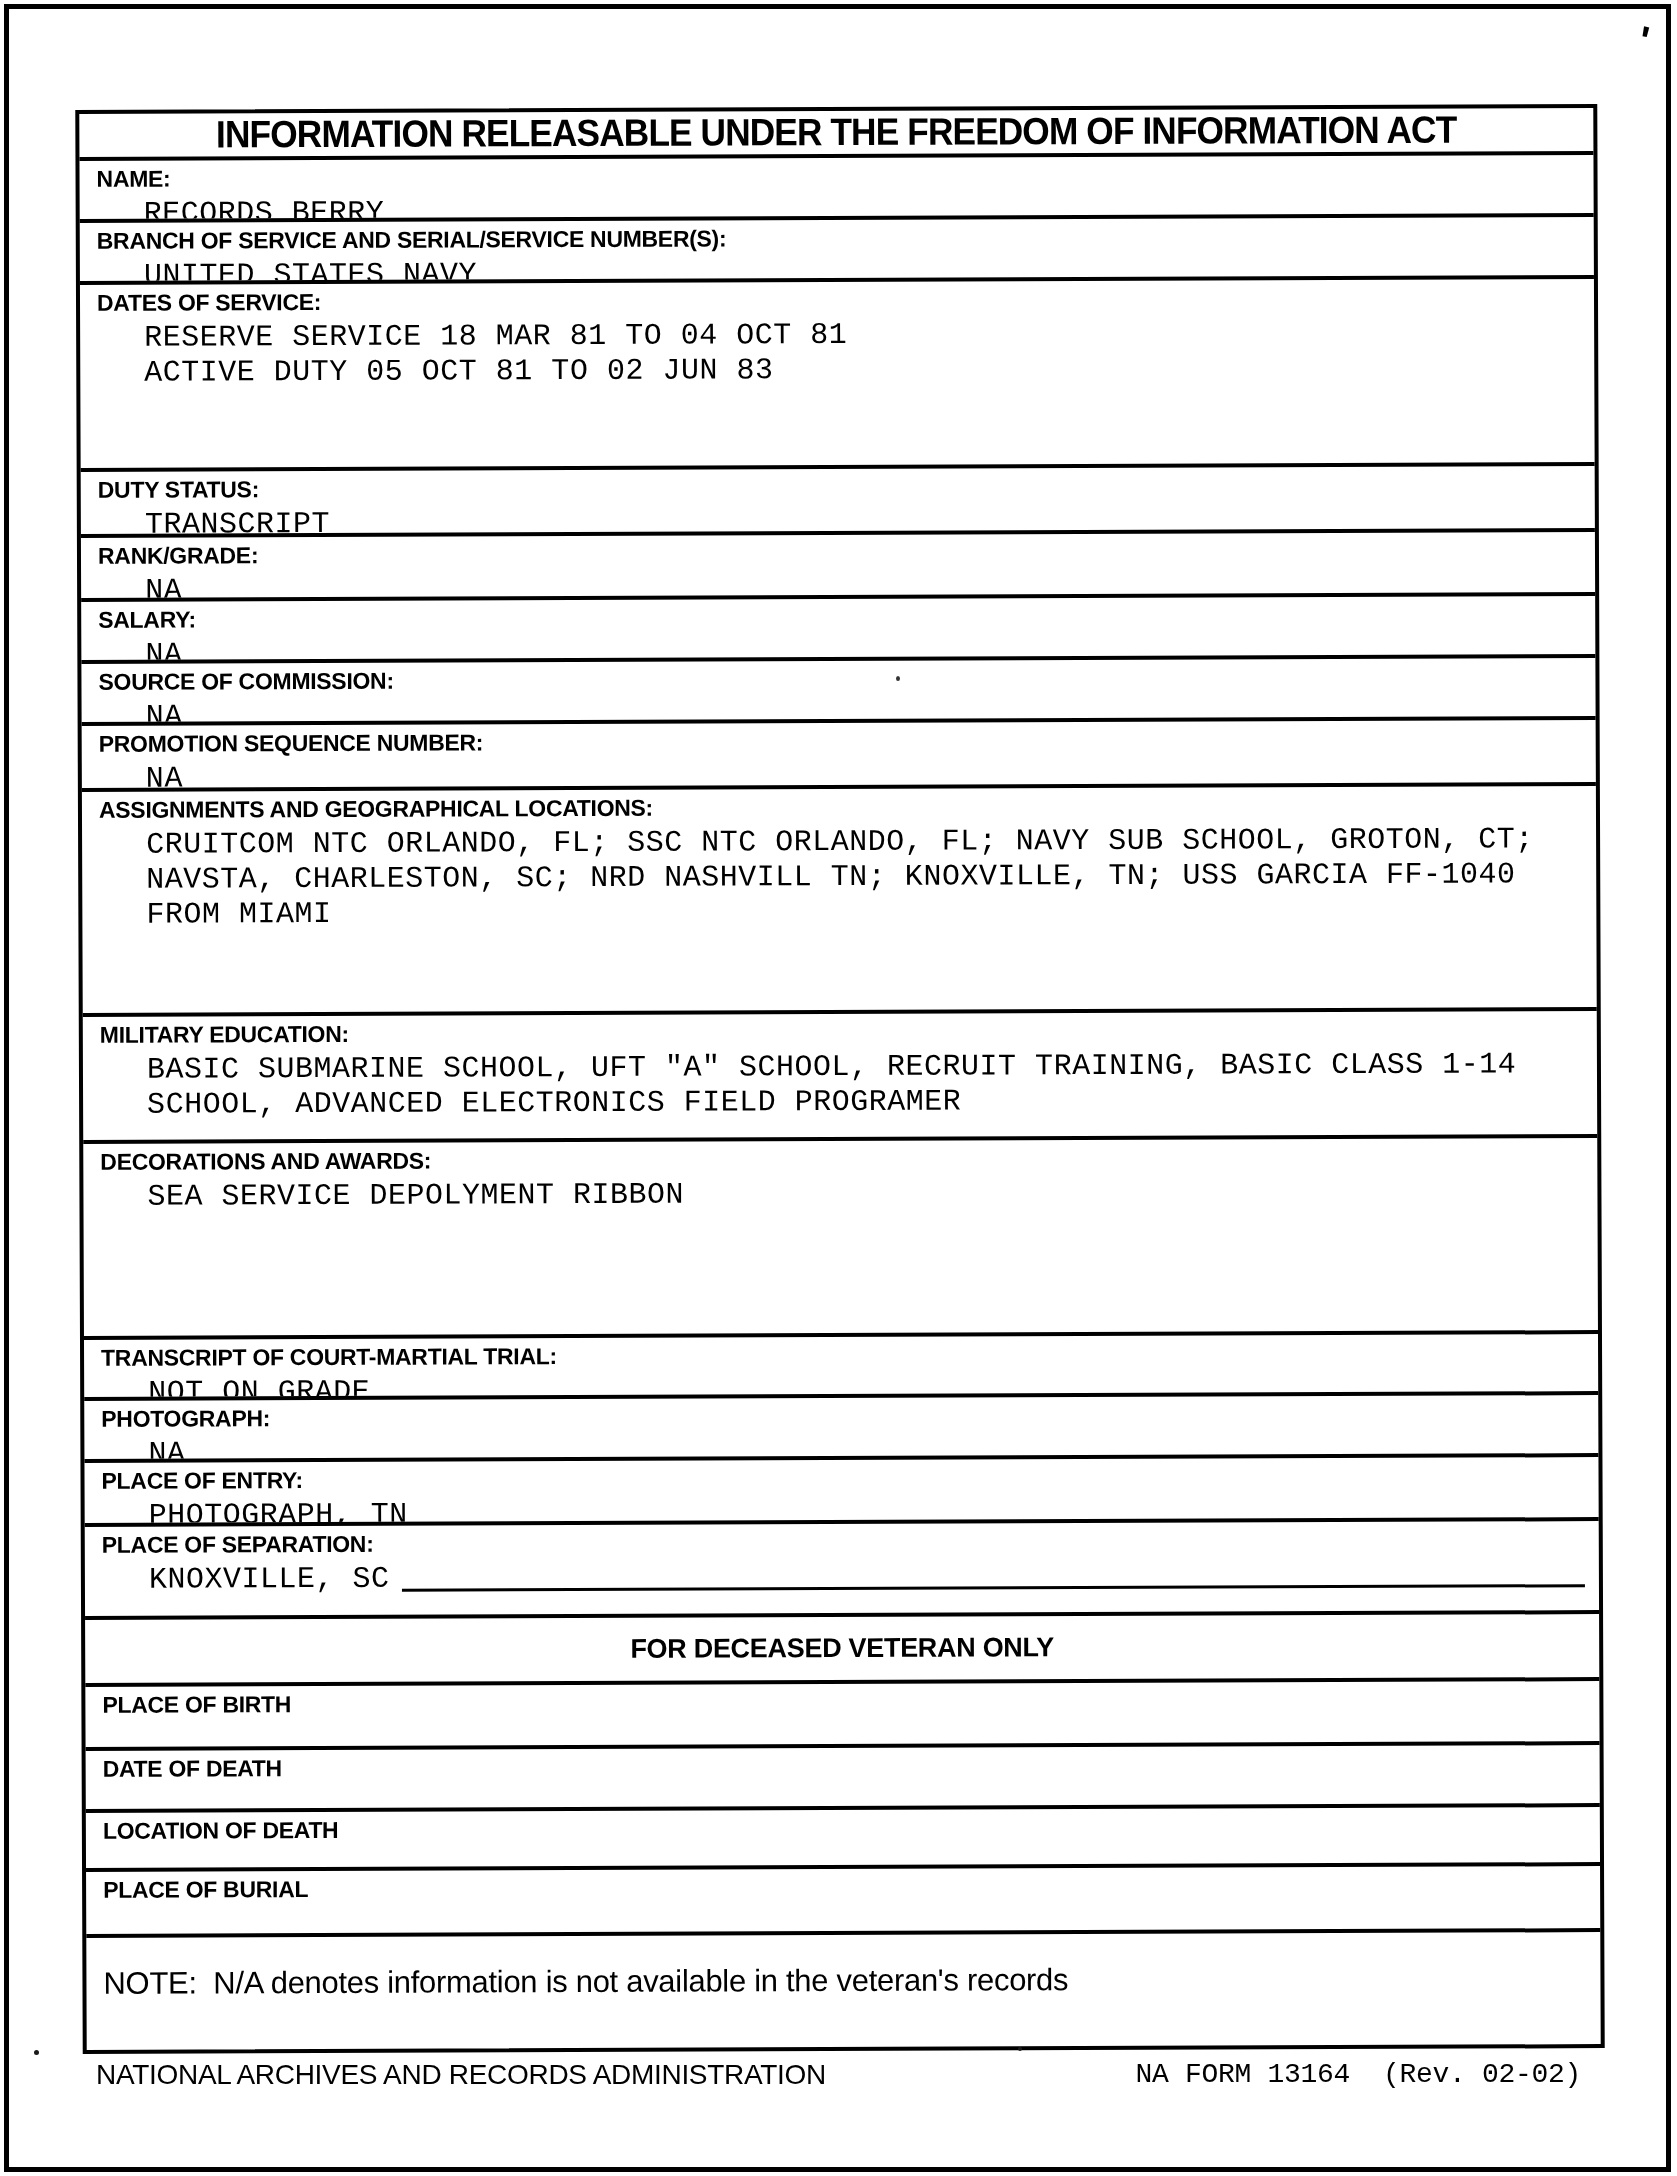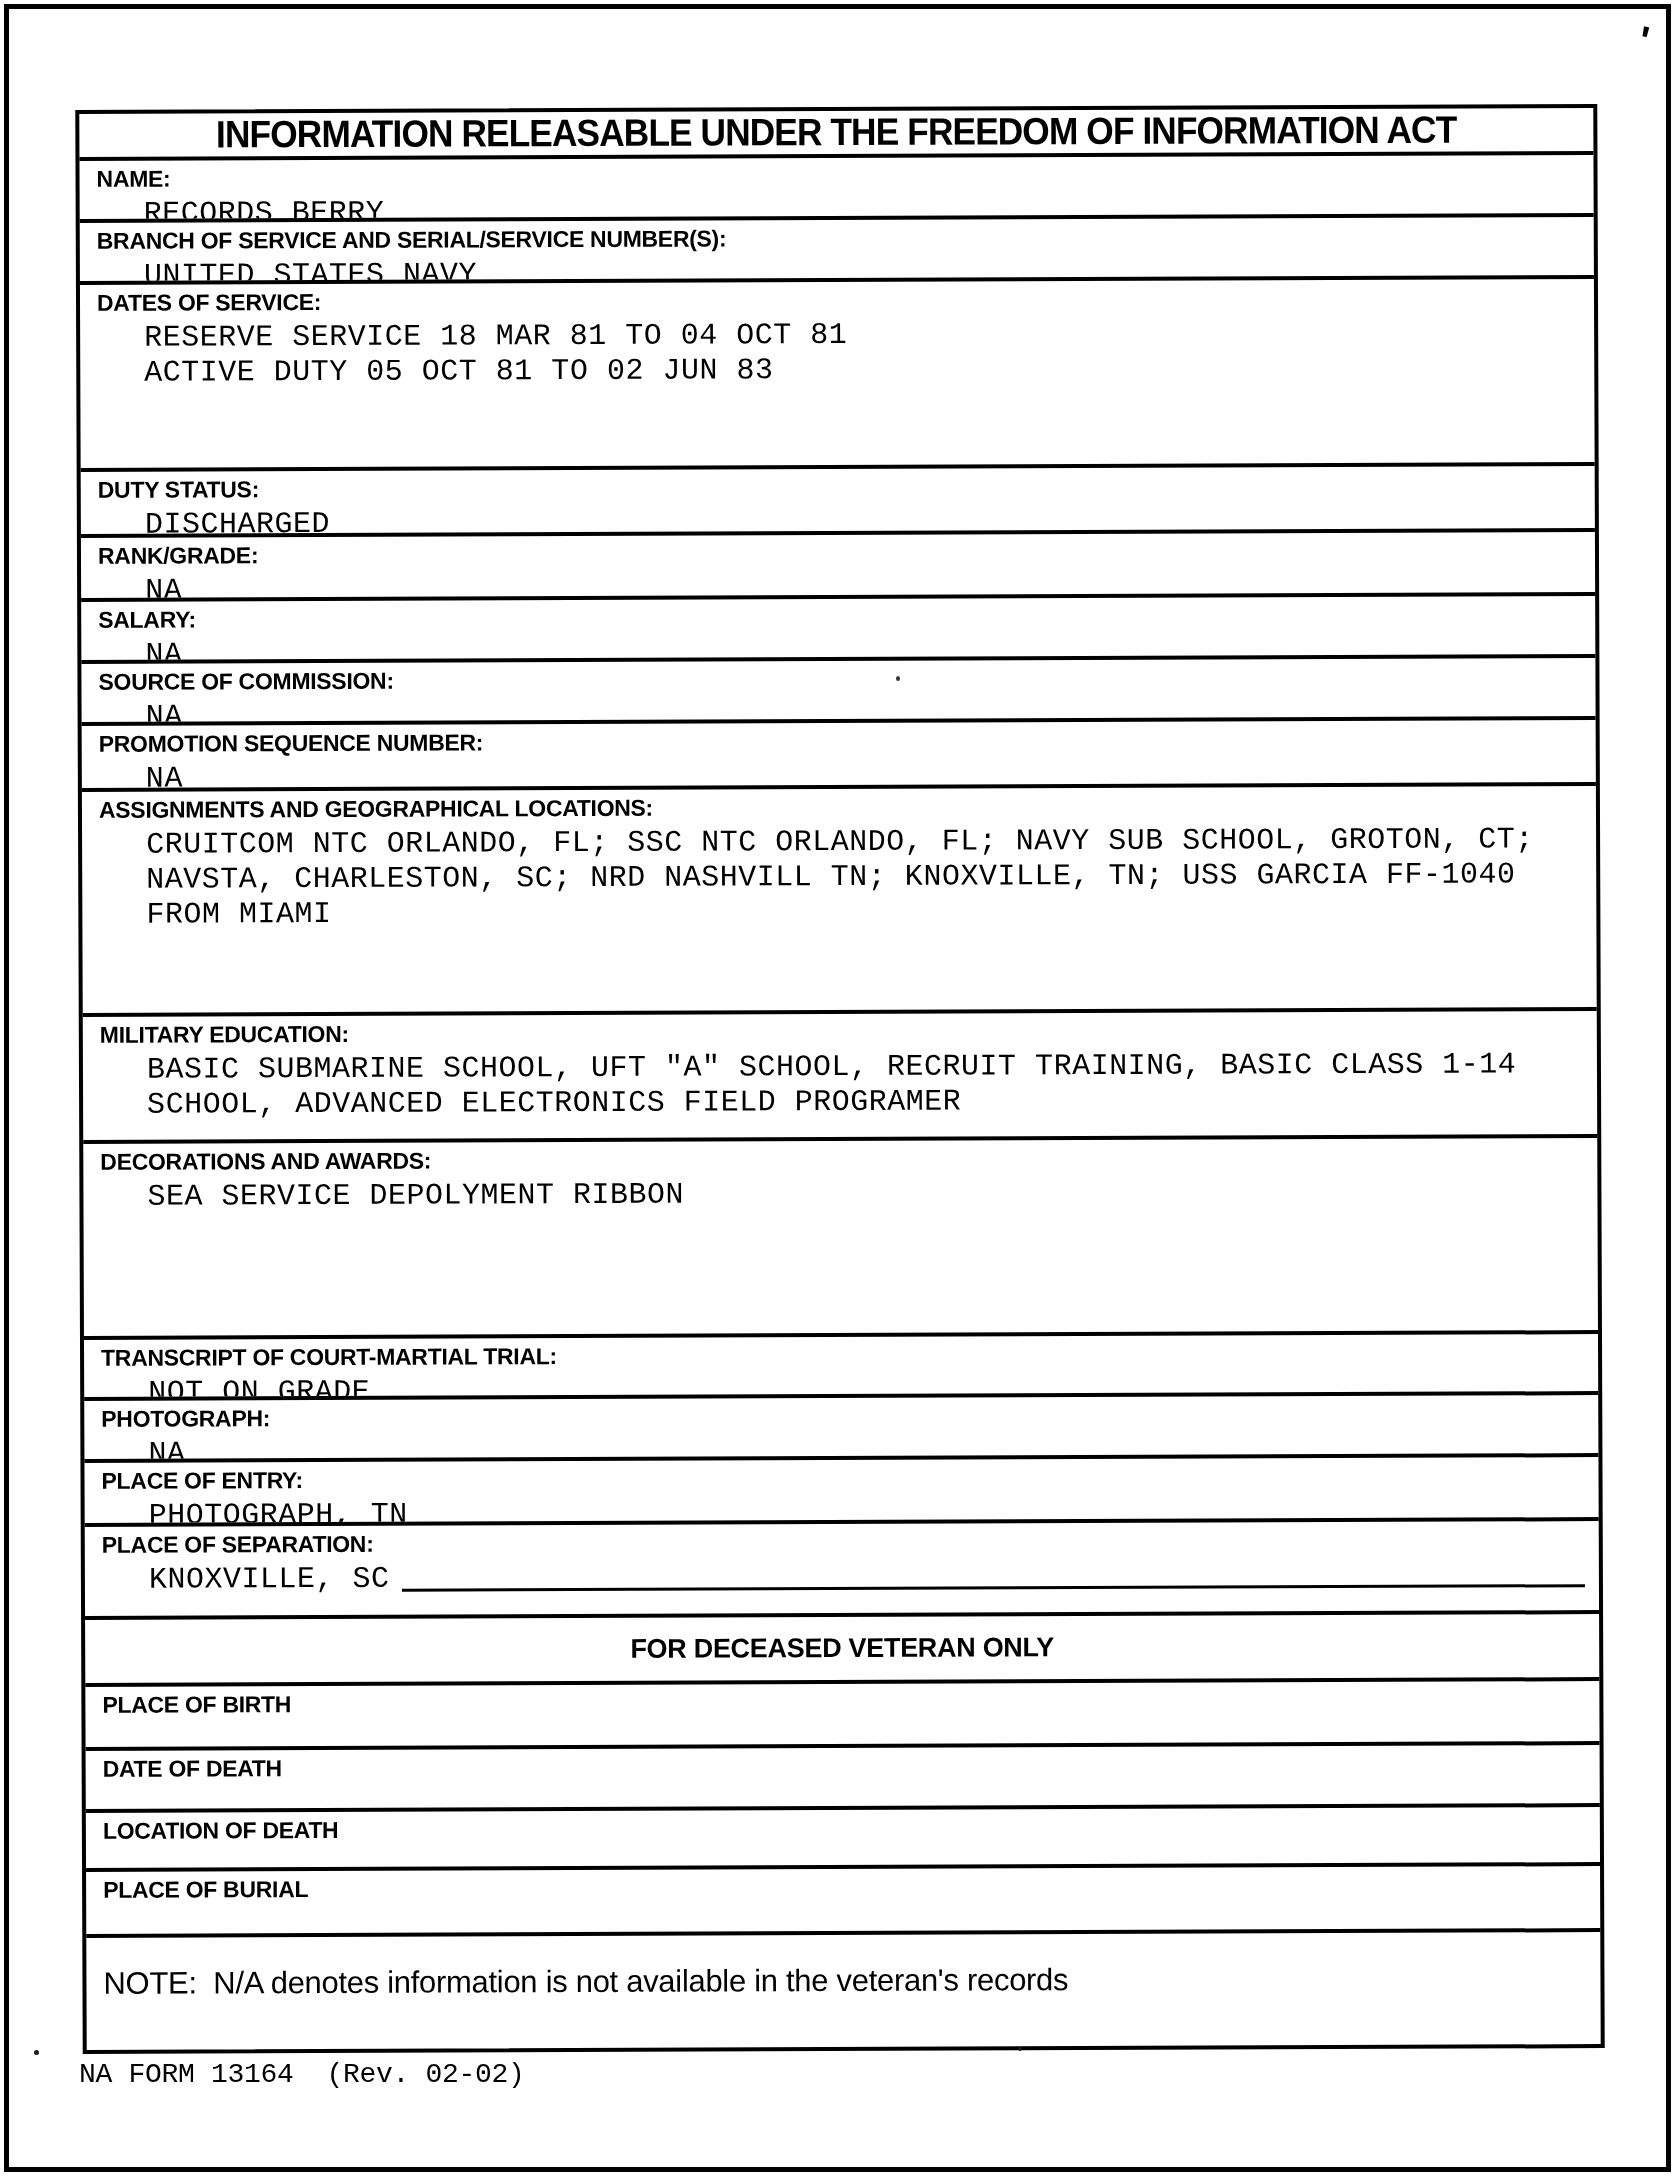--- a/index.html
+++ b/index.html
@@ -137,21 +137,21 @@
 
   <div class="row h-dates">
     <div class="label">DATES OF SERVICE:</div>
     <div class="value pre">RESERVE SERVICE 18 MAR 81 TO 04 OCT 81
 ACTIVE DUTY 05 OCT 81 TO 02 JUN 83</div>
   </div>
 
   <div class="row h-duty">
     <div class="label">DUTY STATUS:</div>
     <div class="value">
-      <span class="vtext">DISCHARGED</span>
+      <span class="vtext">TRANSCRIPT</span>
       <span class="rule"></span>
     </div>
   </div>
 
   <div class="row h-rank">
     <div class="label">RANK/GRADE:</div>
     <div class="value">
       <span class="vtext">NA</span>
       <span class="rule"></span>
     </div>
@@ -249,19 +249,20 @@
 
   <div class="row h-burial">
     <div class="label">PLACE OF BURIAL</div>
   </div>
 
   <div class="row h-note note-row">NOTE:  N/A denotes information is not available in the veteran's records</div>
 
 </div>
 
 <div class="footer">
+  <span class="f-left">NATIONAL ARCHIVES AND RECORDS ADMINISTRATION</span>
   <span class="f-right">NA FORM 13164  (Rev. 02-02)</span>
 </div>
 
 <div class="dot dot-a"></div>
 <div class="dot dot-b"></div>
 <div class="dot dot-c"></div>
 
 
 </body></html>

